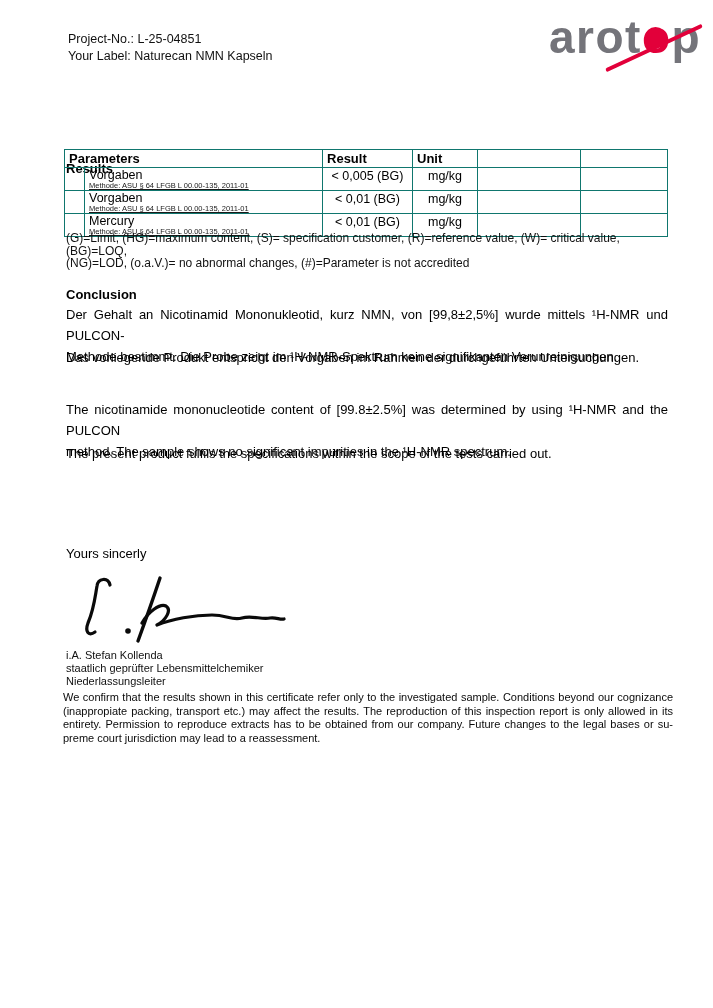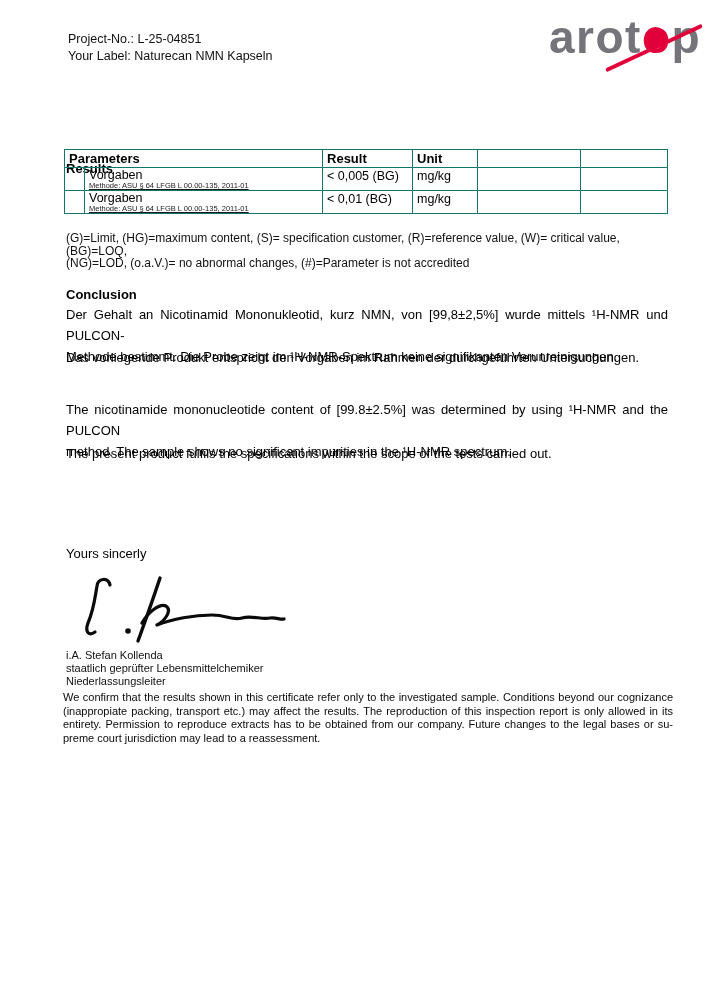--- a/index.html
+++ b/index.html
@@ -51,21 +51,21 @@
   .results-table th, .results-table td {
     border: 1px solid #0f766e; vertical-align: top; overflow: hidden;
   }
   .results-table th {
     font-size: 13px; font-weight: bold; text-align: left;
     height: 18px; padding: 1px 4px;
   }
   .results-table td { height: 21px; padding: 1px 4px 0 4px; }
   .pname { font-size: 12.5px; line-height: 13px; }
   .pmethod { font-size: 7.5px; line-height: 8px; color: #1a1a1a; text-decoration: underline; }
-  .rcell { font-size: 12.5px; line-height: 14px; }
+  .rcell { font-size: 12.5px; line-height: 14px; text-align: center; }
 
   .legend {
     position: absolute; left: 66px; top: 232px; width: 608px;
     font-size: 12px; line-height: 12.5px; color: #111;
   }
 
   
   .conclusion-heading {
     position: absolute; left: 66px; top: 287px;
     font-size: 13px; font-weight: bold;
@@ -148,20 +148,31 @@
         <td></td>
         <td>
           <div class="pname">Vorgaben</div>
           <div class="pmethod">Methode: ASU § 64 LFGB L 00.00-135, 2011-01</div>
         </td>
         <td class="rcell">&lt; 0,01 (BG)</td>
         <td class="rcell">mg/kg</td>
         <td></td>
         <td></td>
       </tr>
+      <tr>
+        <td></td>
+        <td>
+          <div class="pname">Mercury</div>
+          <div class="pmethod">Methode: ASU § 64 LFGB L 00.00-135, 2011-01</div>
+        </td>
+        <td class="rcell">&lt; 0,01 (BG)</td>
+        <td class="rcell">mg/kg</td>
+        <td></td>
+        <td></td>
+      </tr>
     </tbody>
   </table>
 
   <div class="legend">
     <div>(G)=Limit, (HG)=maximum content, (S)= specification customer, (R)=reference value, (W)= critical value, (BG)=LOQ,</div>
     <div>(NG)=LOD, (o.a.V.)= no abnormal changes, (#)=Parameter is not accredited</div>
   </div>
 
   <div class="conclusion-heading">Conclusion</div>
 

